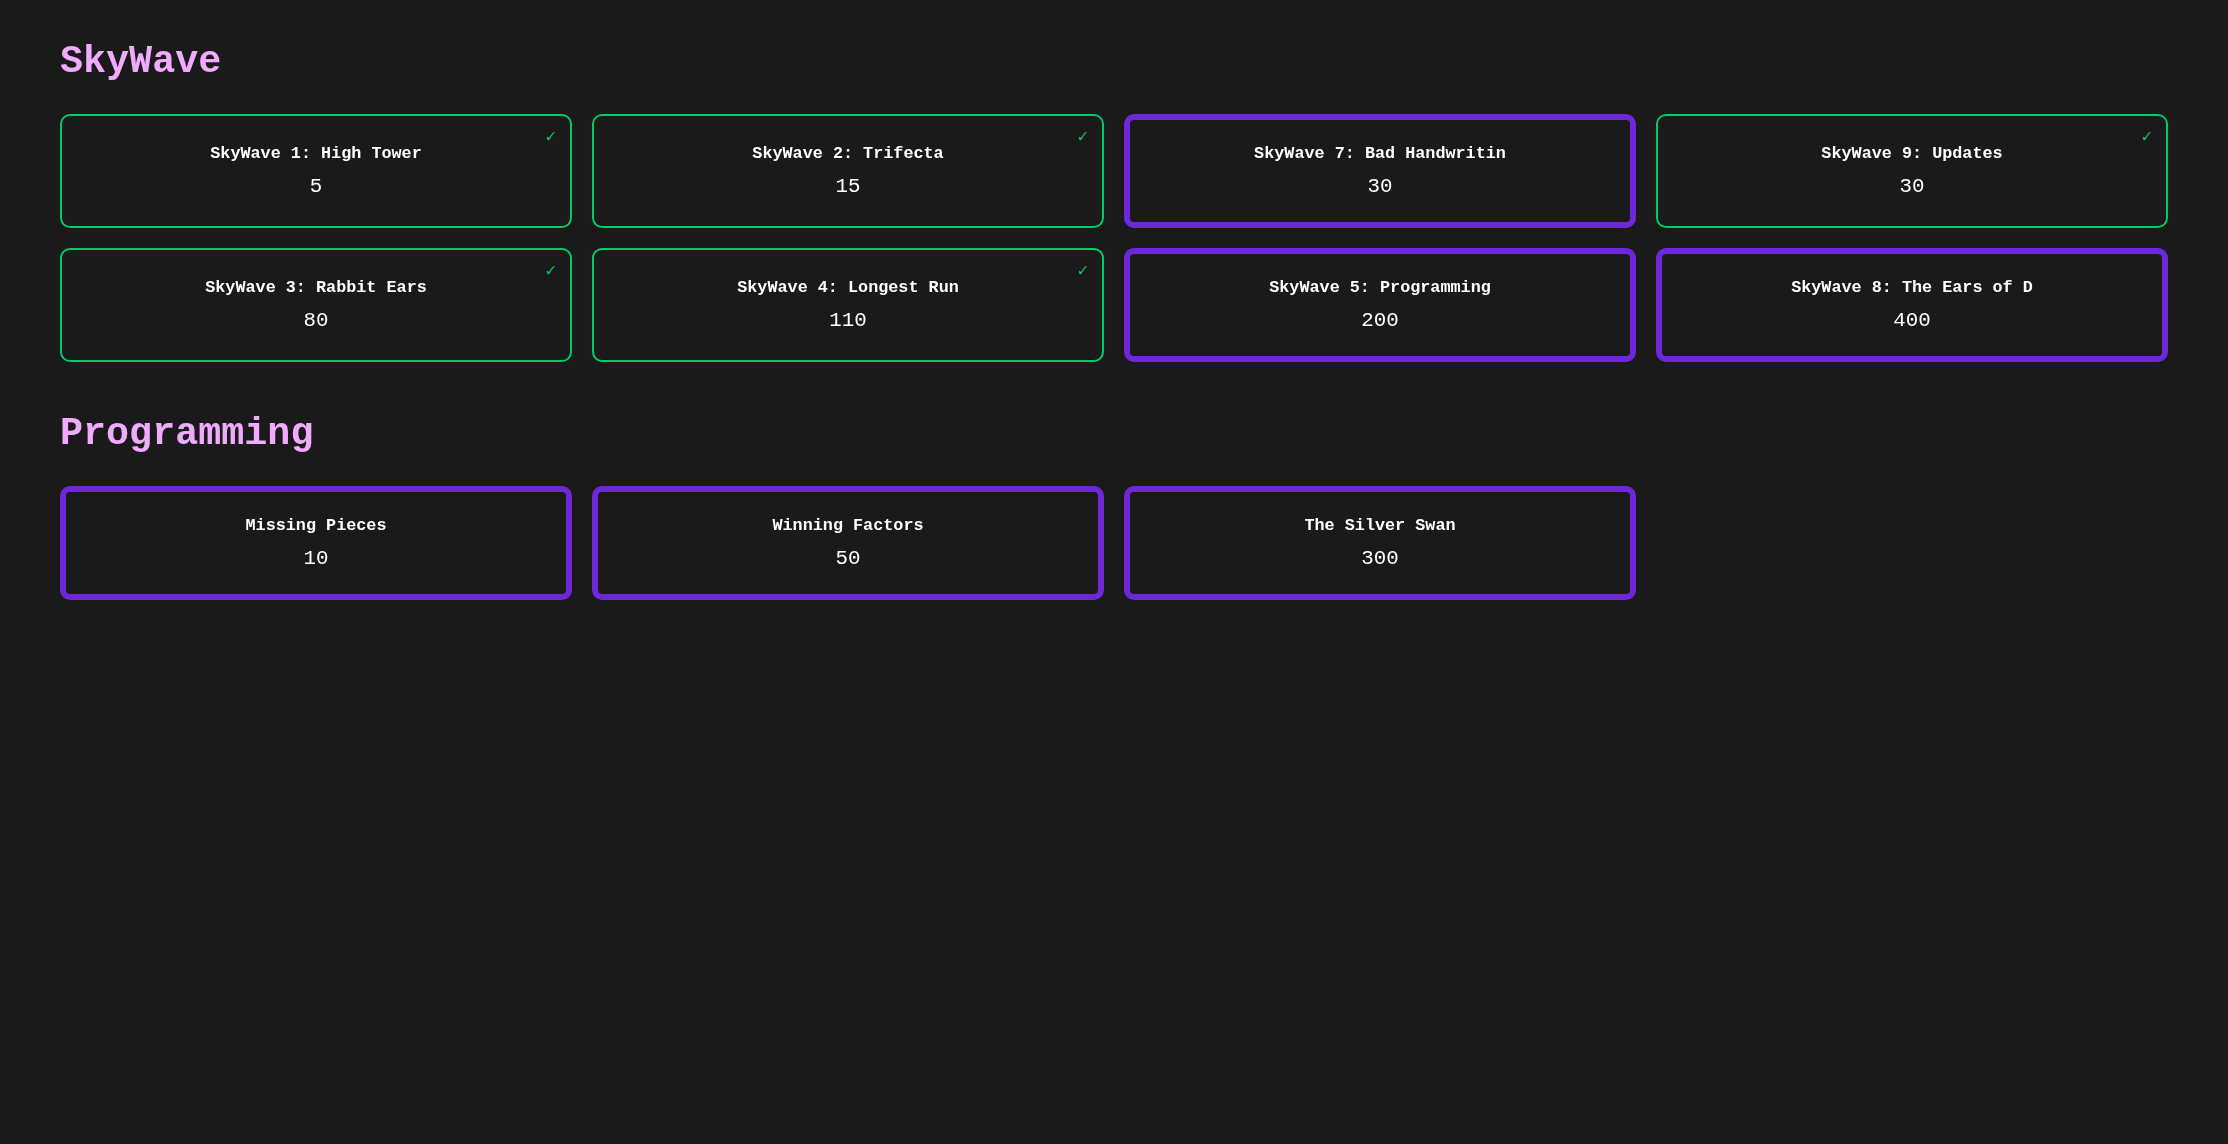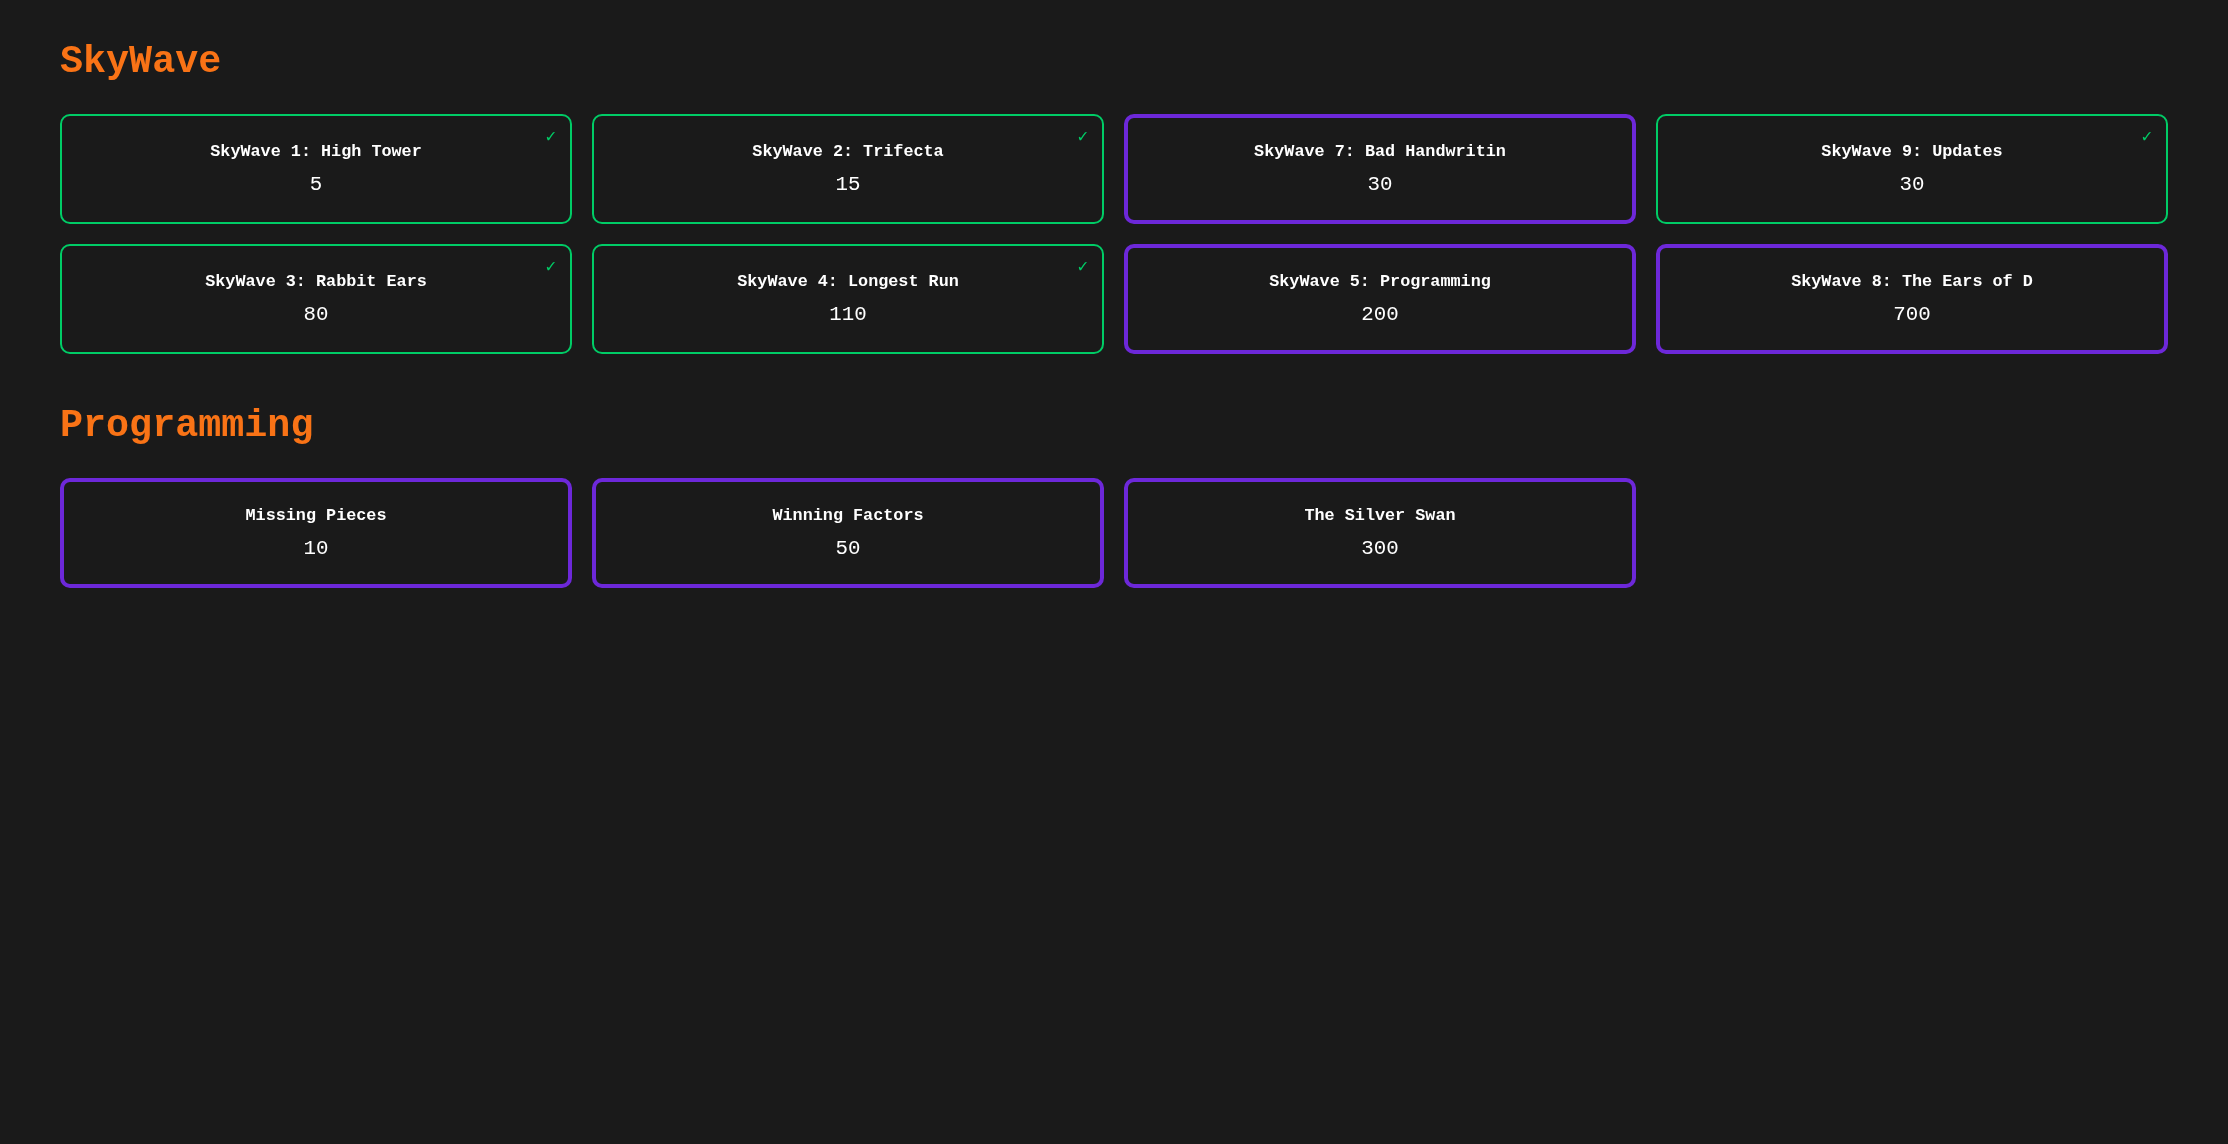--- a/index.html
+++ b/index.html
@@ -13,21 +13,21 @@
       color: #ffffff;
       font-family: 'Courier New', Courier, monospace;
       padding: 40px 60px;
       min-height: 100vh;
     }
 
     .section-title {
       font-size: 2.4rem;
       font-weight: bold;
       margin-bottom: 30px;
-      color: #f97316;
+      color: #f0abfc;
     }
 
     .section {
       margin-bottom: 50px;
     }
 
     .grid {
       display: grid;
       grid-template-columns: repeat(4, 1fr);
       gap: 20px;
@@ -50,21 +50,21 @@
       min-height: 110px;
       cursor: pointer;
     }
 
     .card.green-border {
       border: 2px solid #00cc66;
       background-color: transparent;
     }
 
     .card.pink-border {
-      border: 4px solid #6d28d9;
+      border: 6px solid #6d28d9;
       background-color: transparent;
     }
 
     .card-title {
       font-size: 1.05rem;
       font-weight: bold;
       text-align: left;
       margin-bottom: 12px;
       color: #ffffff;
       font-family: 'Courier New', Courier, monospace;
@@ -121,21 +121,21 @@
         <span class="checkmark">✓</span>
         <div class="card-title">SkyWave 4: Longest Run</div>
         <div class="card-value">110</div>
       </div>
       <div class="card pink-border">
         <div class="card-title">SkyWave 5: Programming</div>
         <div class="card-value">200</div>
       </div>
       <div class="card pink-border">
         <div class="card-title">SkyWave 8: The Ears of D</div>
-        <div class="card-value">700</div>
+        <div class="card-value">400</div>
       </div>
     </div>
 </div>
 
 <div class="section">
   <h1 class="section-title">Programming</h1>
   <div class="programming-grid" id="programming-grid">
       <div class="card pink-border">
         <div class="card-title">Missing Pieces</div>
         <div class="card-value">10</div>

